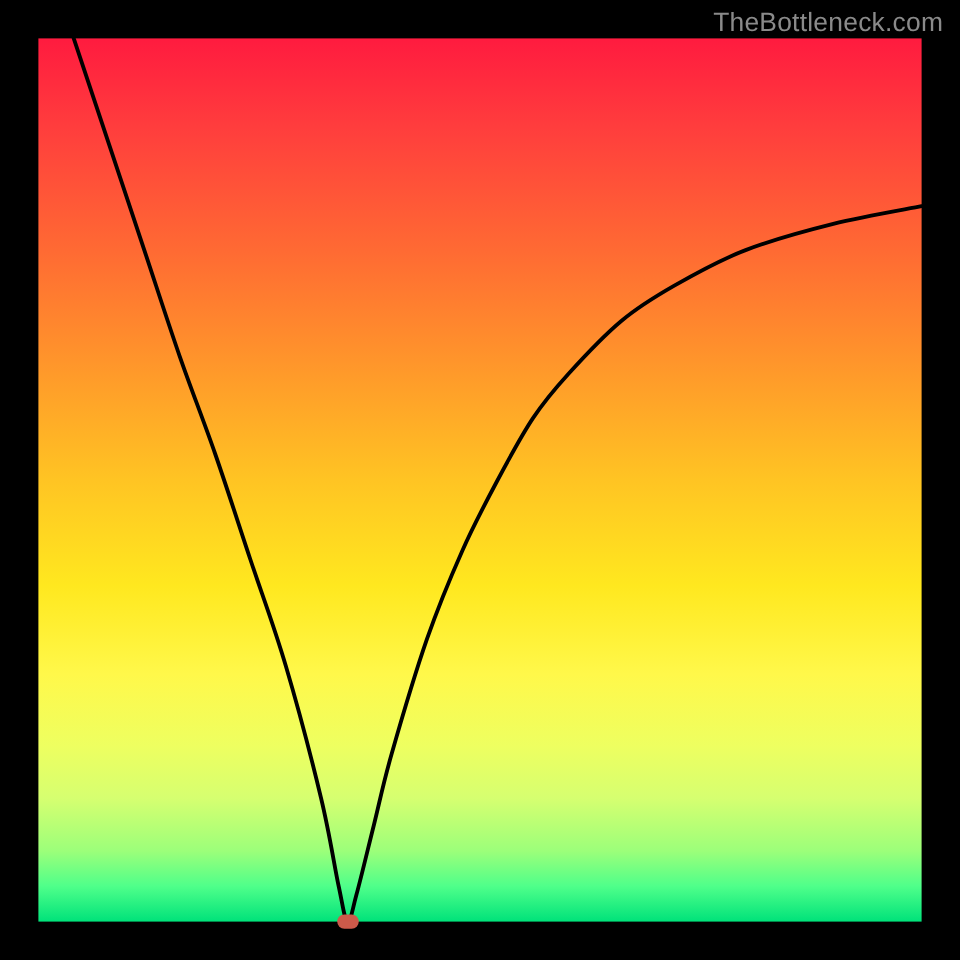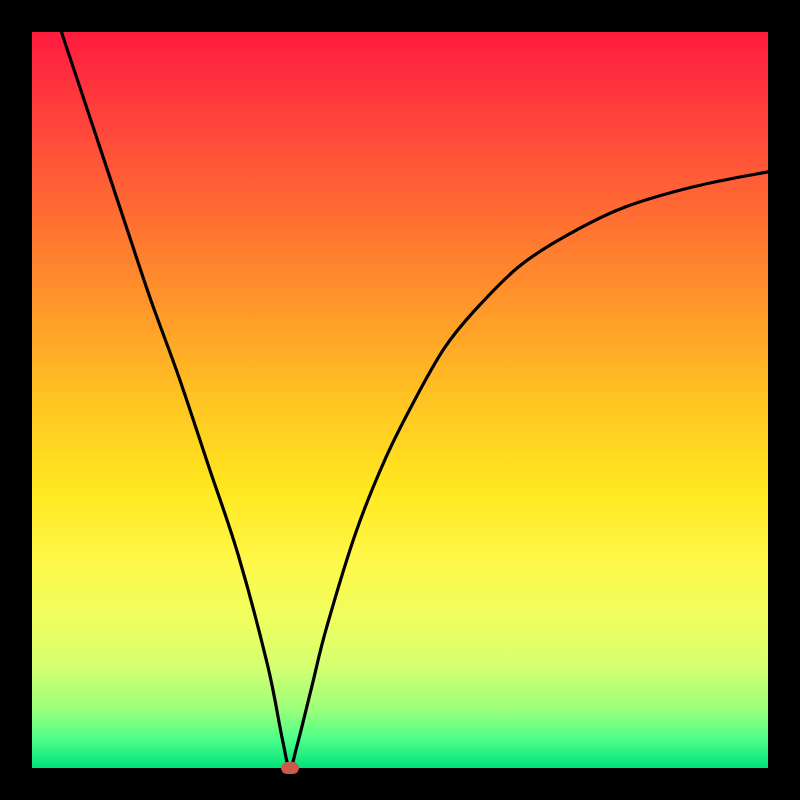--- a/index.html
+++ b/index.html
@@ -63,19 +63,20 @@
     height: 12px;
     border-radius: 6px;
     background: #cc5a4a;
     transform: translate(-50%, -50%);
   }
 </style>
 </head>
 <body>
 
 <div class="frame">
+  <div class="watermark">TheBottleneck.com</div>
   <div class="plot">
     <svg class="curve" viewBox="0 0 736 736" preserveAspectRatio="none">
       <path id="curve-path" fill="none" stroke="#000000" stroke-width="3.2" stroke-linecap="round" stroke-linejoin="round" d="M 29.44,0 C 34.34666666666667,14.720000000000008 49.06666666666667,58.88000000000005 58.88,88.32000000000005 C 68.69333333333333,117.76000000000005 78.50666666666666,147.2 88.32,176.64 C 98.13333333333333,206.07999999999998 107.94666666666667,236.74666666666664 117.76,264.96 C 127.57333333333334,293.1733333333333 137.38666666666668,317.7066666666666 147.20000000000002,345.91999999999996 C 157.01333333333335,374.1333333333333 166.82666666666665,404.8 176.64,434.24 C 186.45333333333332,463.68 196.26666666666668,489.43999999999994 206.08,522.56 C 215.89333333333335,555.68 228.16000000000003,602.2933333333334 235.52,632.96 C 242.88,663.6266666666667 246.56,689.3866666666667 250.24,706.56 C 253.92000000000002,723.7333333333332 255.14666666666665,734.7733333333333 257.59999999999997,736 C 260.0533333333333,737.2266666666667 261.28,727.4133333333333 264.96,713.92 C 268.64,700.4266666666666 274.7733333333333,674.6666666666666 279.68,655.04 C 284.5866666666667,635.4133333333333 287.04,621.92 294.40000000000003,596.16 C 301.76000000000005,570.4 314.02666666666664,528.6933333333334 323.84,500.48 C 333.6533333333333,472.2666666666667 343.46666666666664,448.96 353.28,426.88 C 363.0933333333333,404.8 372.9066666666667,386.4 382.72,368 C 392.53333333333336,349.6 402.3466666666667,331.20000000000005 412.16,316.48 C 421.97333333333336,301.76 429.3333333333333,293.17333333333335 441.59999999999997,279.68 C 453.8666666666666,266.18666666666667 471.0400000000001,247.78666666666663 485.76000000000005,235.51999999999998 C 500.48,223.25333333333333 512.7466666666667,215.89333333333337 529.92,206.08000000000004 C 547.0933333333332,196.2666666666667 566.72,185.22666666666666 588.8000000000001,176.64 C 610.8800000000001,168.0533333333333 637.8666666666667,160.6933333333333 662.4,154.55999999999995 C 686.9333333333333,148.4266666666666 723.7333333333333,142.29333333333327 736,139.83999999999992"></path>
     </svg>
     <div class="dot" id="min-dot" style="left: 257.6px; top: 736px; background: rgb(204, 90, 74);"></div>
   </div>
 </div>
 
 </body></html>

